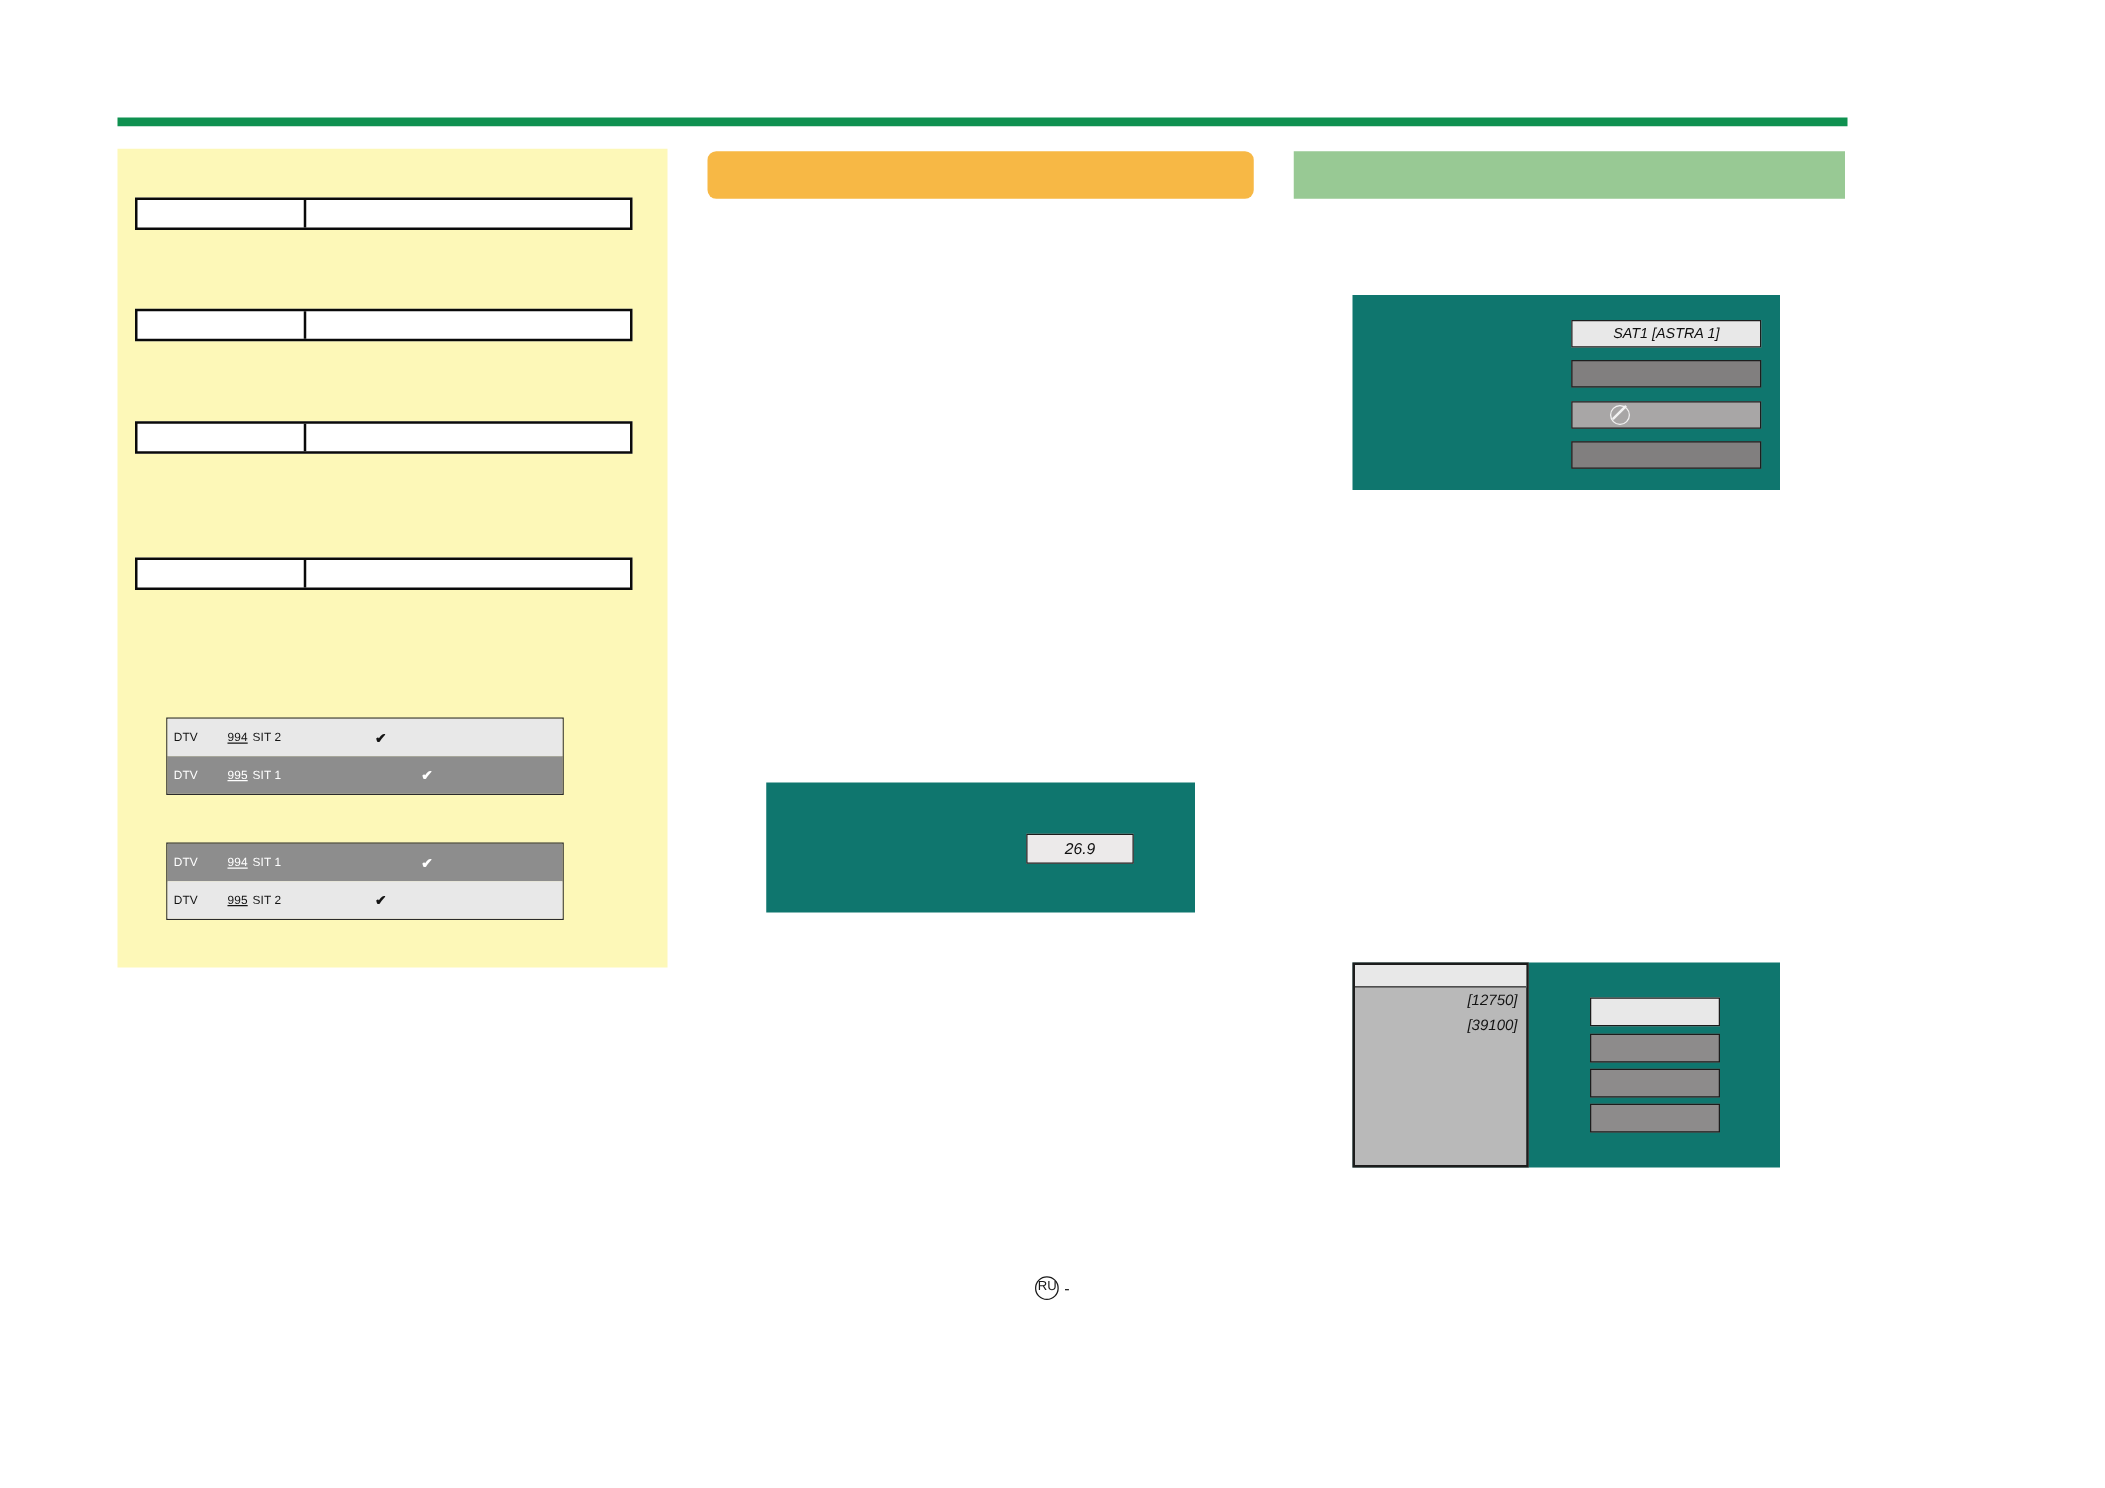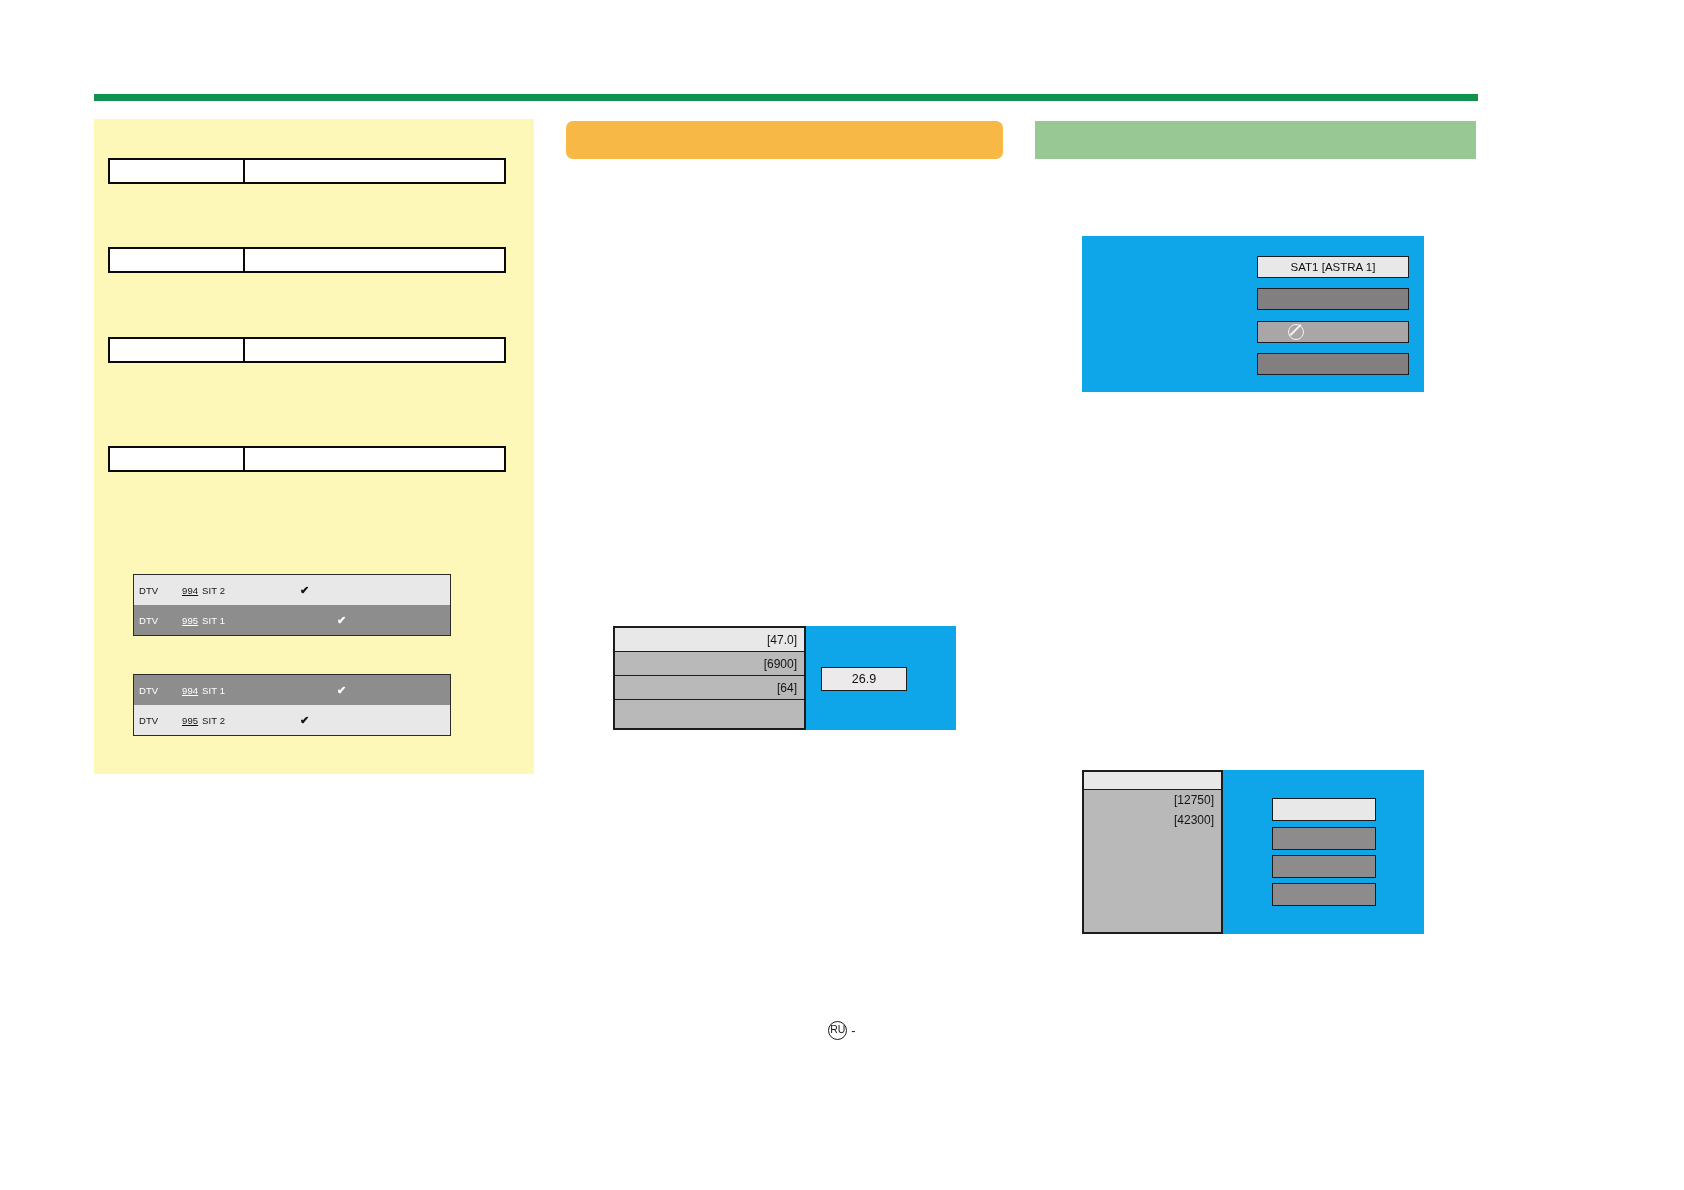--- a/index.html
+++ b/index.html
@@ -83,22 +83,23 @@
   .bar-green{
     position:absolute;
     left:1035px;top:121px;
     width:441px;height:38px;
     background:#98c994;
   }
 
   
   .osd{
     position:absolute;
-    background:#0ea5e9;
-    box-sizing:border-box;
+    background:#0f766e;
+    box-sizing:border-box;
+    font-style:italic;
   }
 
   
   .osd-sat{
     left:1082px;top:236px;
     width:342px;height:156px;
   }
   .sat-btn{
     position:absolute;
     left:175px;
@@ -282,34 +283,28 @@
 <div class="osd osd-sat">
   <div class="sat-btn b1">SAT1 [ASTRA 1]</div>
   <div class="sat-btn b2"></div>
   <div class="sat-btn b3">
     <span class="no-entry"></span>
   </div>
   <div class="sat-btn b4"></div>
 </div>
 
 <div class="osd osd-ant">
-  <div class="ant-list">
-    <div class="ant-row sel">[47.0]</div>
-    <div class="ant-row">[6900]</div>
-    <div class="ant-row">[64]</div>
-    <div class="ant-row last"></div>
-  </div>
   <div class="ant-popup">26.9</div>
 </div>
 
 <div class="osd osd-tp">
   <div class="tp-list">
     <div class="tp-head"></div>
     <div class="tp-row">[12750]</div>
-    <div class="tp-row">[42300]</div>
+    <div class="tp-row">[39100]</div>
   </div>
   <div class="tp-btn t1"></div>
   <div class="tp-btn t2"></div>
   <div class="tp-btn t3"></div>
   <div class="tp-btn t4"></div>
 </div>
 
 <div class="footer">
   <span class="ru-mark">RU</span><span class="pg-dash">-</span>
 </div>

